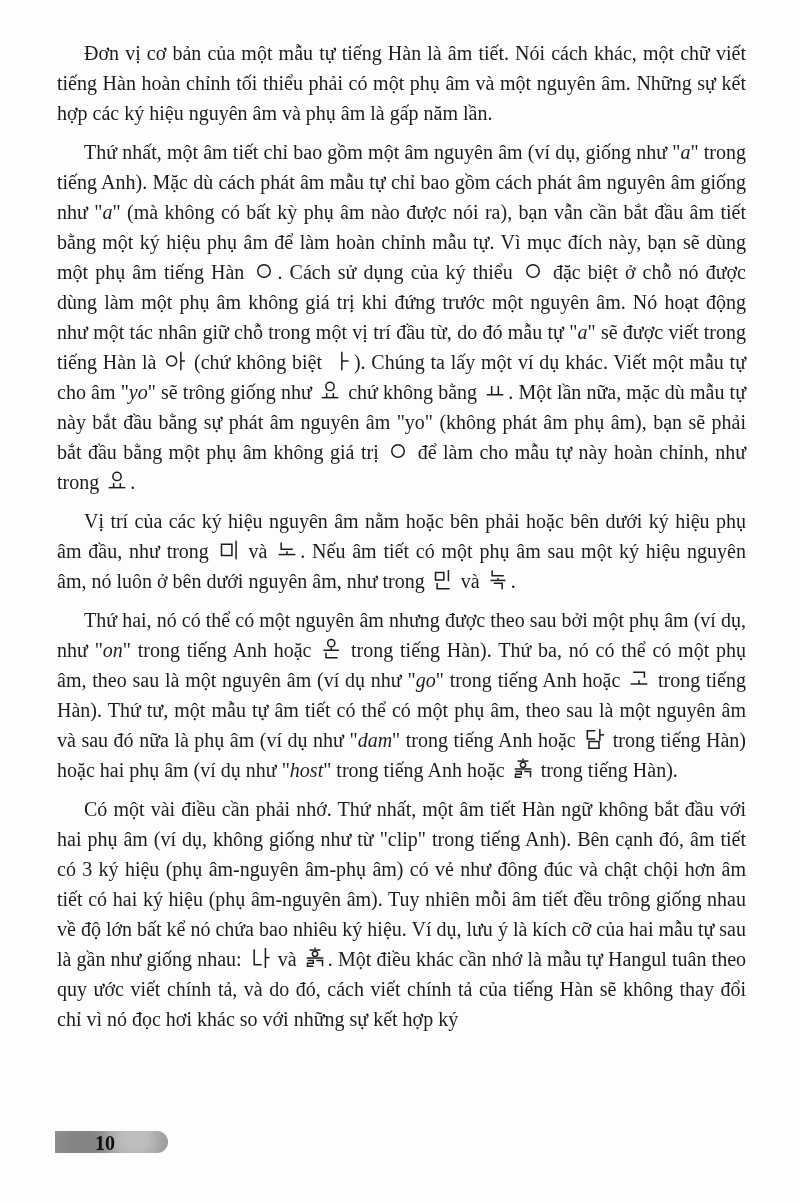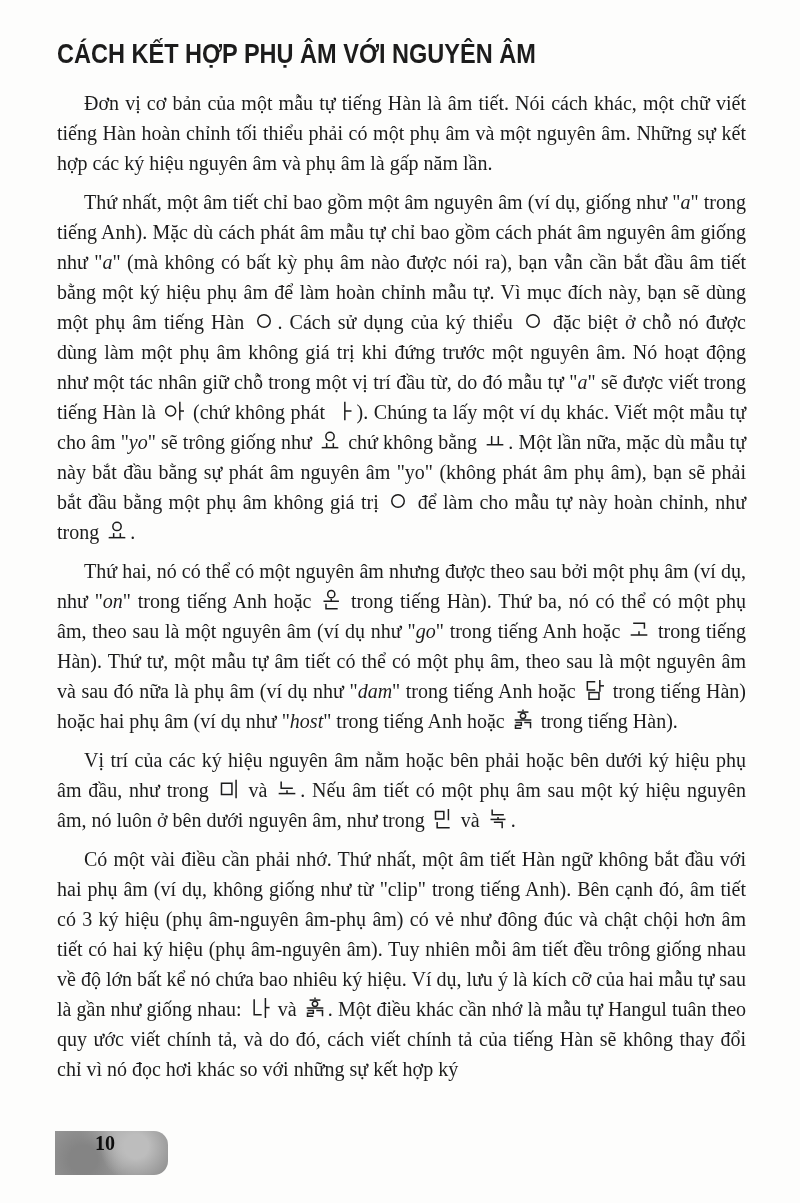--- a/index.html
+++ b/index.html
@@ -45,21 +45,21 @@
   .hgs path{
     fill:none;
     stroke:#1c1c1c;
     stroke-width:1.8;
     stroke-linecap:butt;
     stroke-linejoin:miter;
   }
   .page-tab{
     position:absolute;
     left:55px;top:1131px;
-    width:113px;height:44px;
+    width:113px;height:22px;
     border-radius:0 14px 14px 0;
     background:
       radial-gradient(circle at 72% 35%, #bdbdbd 0 14%, rgba(0,0,0,0) 42%),
       radial-gradient(circle at 25% 65%, #848484 0 16%, rgba(0,0,0,0) 45%),
       radial-gradient(circle at 50% 20%, #ababab 0 18%, rgba(0,0,0,0) 50%),
       #959595;
   }
   .page-tab .num{
     position:absolute;
     left:40px;top:1px;
@@ -67,50 +67,66 @@
     font-weight:bold;
     font-size:20px;
     color:#0d0d0d;
   }
 </style>
 </head>
 <body>
 
 <div class="page">
   <div class="content">
-    <h1 class="title"><span class="squeeze">CÁCH KẾT HỢP PHỤ ÂM VỚI NGUYÊN ÂM</span></h1>
     <div>
         <p class="para"><span>Đơn vị cơ bản của một mẫu tự tiếng Hàn là âm tiết. Nói cách khác, một chữ viết tiếng Hàn hoàn chỉnh tối thiểu phải có một phụ âm và một nguyên âm. Những sự kết hợp các ký hiệu nguyên âm và phụ âm là gấp năm lần.</span></p>
         <p class="para"><span>Thứ nhất, một âm tiết chỉ bao gồm một âm nguyên âm (ví dụ, giống như "</span><span class="it">a</span><span>" trong tiếng Anh). Mặc dù cách phát âm mẫu tự chỉ bao gồm cách phát âm nguyên âm giống như "</span><span class="it">a</span><span>" (mà không có bất kỳ phụ âm nào được nói ra), bạn vẫn cần bắt đầu âm tiết bằng một ký hiệu phụ âm để làm hoàn chỉnh mẫu tự. Vì mục đích này, bạn sẽ dùng một phụ âm tiếng Hàn </span><span class="hg"><svg viewBox="0 0 24 26" class="hgs">
               <path d="M4.5,13a7.5,7.5 0 1,0 15,0a7.5,7.5 0 1,0 -15,0"></path>
             </svg></span><span>. Cách sử dụng của ký thiểu </span><span class="hg"><svg viewBox="0 0 24 26" class="hgs">
               <path d="M4.5,13a7.5,7.5 0 1,0 15,0a7.5,7.5 0 1,0 -15,0"></path>
             </svg></span><span> đặc biệt ở chỗ nó được dùng làm một phụ âm không giá trị khi đứng trước một nguyên âm. Nó hoạt động như một tác nhân giữ chỗ trong một vị trí đầu từ, do đó mẫu tự "</span><span class="it">a</span><span>" sẽ được viết trong tiếng Hàn là </span><span class="hg"><svg viewBox="0 0 24 26" class="hgs">
               <path d="M2,13a6,6 0 1,0 12,0a6,6 0 1,0 -12,0"></path>
               <path d="M19,2V24"></path>
               <path d="M19,13H24"></path>
-            </svg></span><span> (chứ không phát </span><span class="hg"><svg viewBox="0 0 24 26" class="hgs">
+            </svg></span><span> (chứ không biệt </span><span class="hg"><svg viewBox="0 0 24 26" class="hgs">
               <path d="M13,2V24"></path>
               <path d="M13,13H21"></path>
             </svg></span><span>). Chúng ta lấy một ví dụ khác. Viết một mẫu tự cho âm "</span><span class="it">yo</span><span>" sẽ trông giống như </span><span class="hg"><svg viewBox="0 0 24 26" class="hgs">
               <path d="M7,7.5a5,5 0 1,0 10,0a5,5 0 1,0 -10,0"></path>
               <path d="M8,15.5V21"></path>
               <path d="M16,15.5V21"></path>
               <path d="M2,21H22"></path>
             </svg></span><span> chứ không bằng </span><span class="hg"><svg viewBox="0 0 24 26" class="hgs">
               <path d="M8,7V17.5"></path>
               <path d="M16,7V17.5"></path>
               <path d="M2,17.5H22"></path>
             </svg></span><span>. Một lần nữa, mặc dù mẫu tự này bắt đầu bằng sự phát âm nguyên âm "yo" (không phát âm phụ âm), bạn sẽ phải bắt đầu bằng một phụ âm không giá trị </span><span class="hg"><svg viewBox="0 0 24 26" class="hgs">
               <path d="M4.5,13a7.5,7.5 0 1,0 15,0a7.5,7.5 0 1,0 -15,0"></path>
             </svg></span><span> để làm cho mẫu tự này hoàn chỉnh, như trong </span><span class="hg"><svg viewBox="0 0 24 26" class="hgs">
               <path d="M7,7.5a5,5 0 1,0 10,0a5,5 0 1,0 -10,0"></path>
               <path d="M8,15.5V21"></path>
               <path d="M16,15.5V21"></path>
               <path d="M2,21H22"></path>
+            </svg></span><span>.</span></p>
+        <p class="para"><span>Vị trí của các ký hiệu nguyên âm nằm hoặc bên phải hoặc bên dưới ký hiệu phụ âm đầu, như trong </span><span class="hg"><svg viewBox="0 0 24 26" class="hgs">
+              <path d="M3,6H15.5V19.5H3Z"></path>
+              <path d="M20.5,2V24"></path>
+            </svg></span><span> và </span><span class="hg"><svg viewBox="0 0 24 26" class="hgs">
+              <path d="M5,4V12H19"></path>
+              <path d="M12,14.5V18.5"></path>
+              <path d="M2,18.5H22"></path>
+            </svg></span><span>. Nếu âm tiết có một phụ âm sau một ký hiệu nguyên âm, nó luôn ở bên dưới nguyên âm, như trong </span><span class="hg"><svg viewBox="0 0 24 26" class="hgs">
+              <path d="M3,4H13V13H3Z"></path>
+              <path d="M18.5,1V14.5"></path>
+              <path d="M5,16.5V23.5H20"></path>
+            </svg></span><span> và </span><span class="hg"><svg viewBox="0 0 24 26" class="hgs">
+              <path d="M5,1.5V8H19"></path>
+              <path d="M12,10.5V13.5"></path>
+              <path d="M3,13.5H21"></path>
+              <path d="M7,17H17V24"></path>
             </svg></span><span>.</span></p>
         <p class="para"><span>Thứ hai, nó có thể có một nguyên âm nhưng được theo sau bởi một phụ âm (ví dụ, như "</span><span class="it">on</span><span>" trong tiếng Anh hoặc </span><span class="hg"><svg viewBox="0 0 24 26" class="hgs">
               <path d="M8,6a4.3,4.3 0 1,0 8.6,0a4.3,4.3 0 1,0 -8.6,0"></path>
               <path d="M12.3,11.5V14.5"></path>
               <path d="M3,14.5H21.5"></path>
               <path d="M6,17.5V23.5H20"></path>
             </svg></span><span> trong tiếng Hàn). Thứ ba, nó có thể có một phụ âm, theo sau là một nguyên âm (ví dụ như "</span><span class="it">go</span><span>" trong tiếng Anh hoặc </span><span class="hg"><svg viewBox="0 0 24 26" class="hgs">
               <path d="M5,5H18.5V11.5"></path>
               <path d="M12,14.5V19"></path>
               <path d="M2,19H22"></path>
@@ -120,37 +136,20 @@
               <path d="M19,8H24"></path>
               <path d="M6,16H18V24H6Z"></path>
             </svg></span><span> trong tiếng Hàn) hoặc hai phụ âm (ví dụ như "</span><span class="it">host</span><span>" trong tiếng Anh hoặc </span><span class="hg"><svg viewBox="0 0 24 26" class="hgs">
               <path d="M12,0.5V2.5"></path>
               <path d="M5.5,3.5H18.5"></path>
               <path d="M8.8,8a3.2,3.2 0 1,0 6.4,0a3.2,3.2 0 1,0 -6.4,0"></path>
               <path d="M2,13H22"></path>
               <path d="M3,16H10V19.3H3V23H10"></path>
               <path d="M13.5,16H21V23"></path>
             </svg></span><span> trong tiếng Hàn).</span></p>
-        <p class="para"><span>Vị trí của các ký hiệu nguyên âm nằm hoặc bên phải hoặc bên dưới ký hiệu phụ âm đầu, như trong </span><span class="hg"><svg viewBox="0 0 24 26" class="hgs">
-              <path d="M3,6H15.5V19.5H3Z"></path>
-              <path d="M20.5,2V24"></path>
-            </svg></span><span> và </span><span class="hg"><svg viewBox="0 0 24 26" class="hgs">
-              <path d="M5,4V12H19"></path>
-              <path d="M12,14.5V18.5"></path>
-              <path d="M2,18.5H22"></path>
-            </svg></span><span>. Nếu âm tiết có một phụ âm sau một ký hiệu nguyên âm, nó luôn ở bên dưới nguyên âm, như trong </span><span class="hg"><svg viewBox="0 0 24 26" class="hgs">
-              <path d="M3,4H13V13H3Z"></path>
-              <path d="M18.5,1V14.5"></path>
-              <path d="M5,16.5V23.5H20"></path>
-            </svg></span><span> và </span><span class="hg"><svg viewBox="0 0 24 26" class="hgs">
-              <path d="M5,1.5V8H19"></path>
-              <path d="M12,10.5V13.5"></path>
-              <path d="M3,13.5H21"></path>
-              <path d="M7,17H17V24"></path>
-            </svg></span><span>.</span></p>
         <p class="para"><span>Có một vài điều cần phải nhớ. Thứ nhất, một âm tiết Hàn ngữ không bắt đầu với hai phụ âm (ví dụ, không giống như từ "clip" trong tiếng Anh). Bên cạnh đó, âm tiết có 3 ký hiệu (phụ âm-nguyên âm-phụ âm) có vẻ như đông đúc và chật chội hơn âm tiết có hai ký hiệu (phụ âm-nguyên âm). Tuy nhiên mỗi âm tiết đều trông giống nhau về độ lớn bất kể nó chứa bao nhiêu ký hiệu. Ví dụ, lưu ý là kích cỡ của hai mẫu tự sau là gần như giống nhau: </span><span class="hg"><svg viewBox="0 0 24 26" class="hgs">
               <path d="M5,2.5V21H14"></path>
               <path d="M18.5,1V25"></path>
               <path d="M18.5,12.5H23.5"></path>
             </svg></span><span> và </span><span class="hg"><svg viewBox="0 0 24 26" class="hgs">
               <path d="M12,0.5V2.5"></path>
               <path d="M5.5,3.5H18.5"></path>
               <path d="M8.8,8a3.2,3.2 0 1,0 6.4,0a3.2,3.2 0 1,0 -6.4,0"></path>
               <path d="M2,13H22"></path>
               <path d="M3,16H10V19.3H3V23H10"></path>

